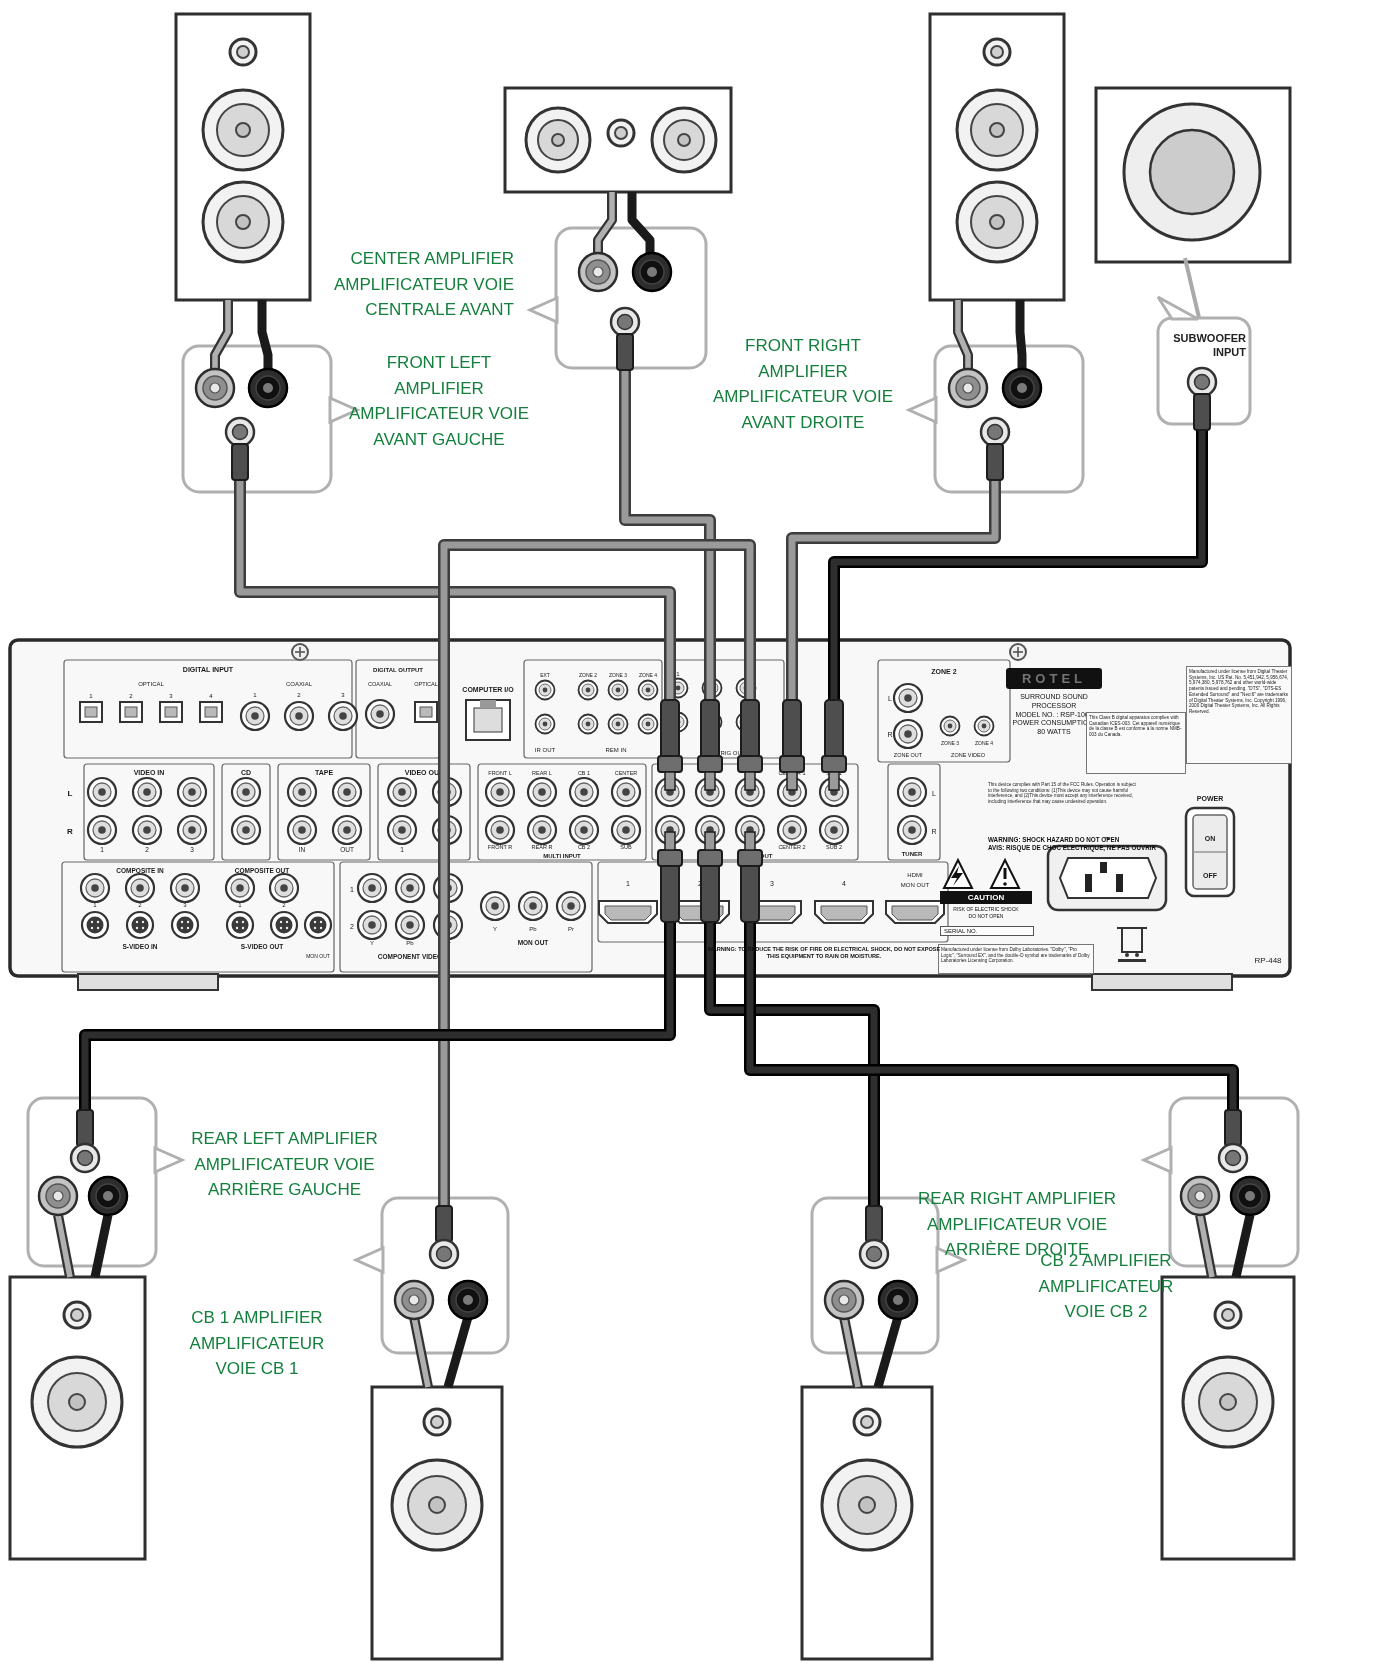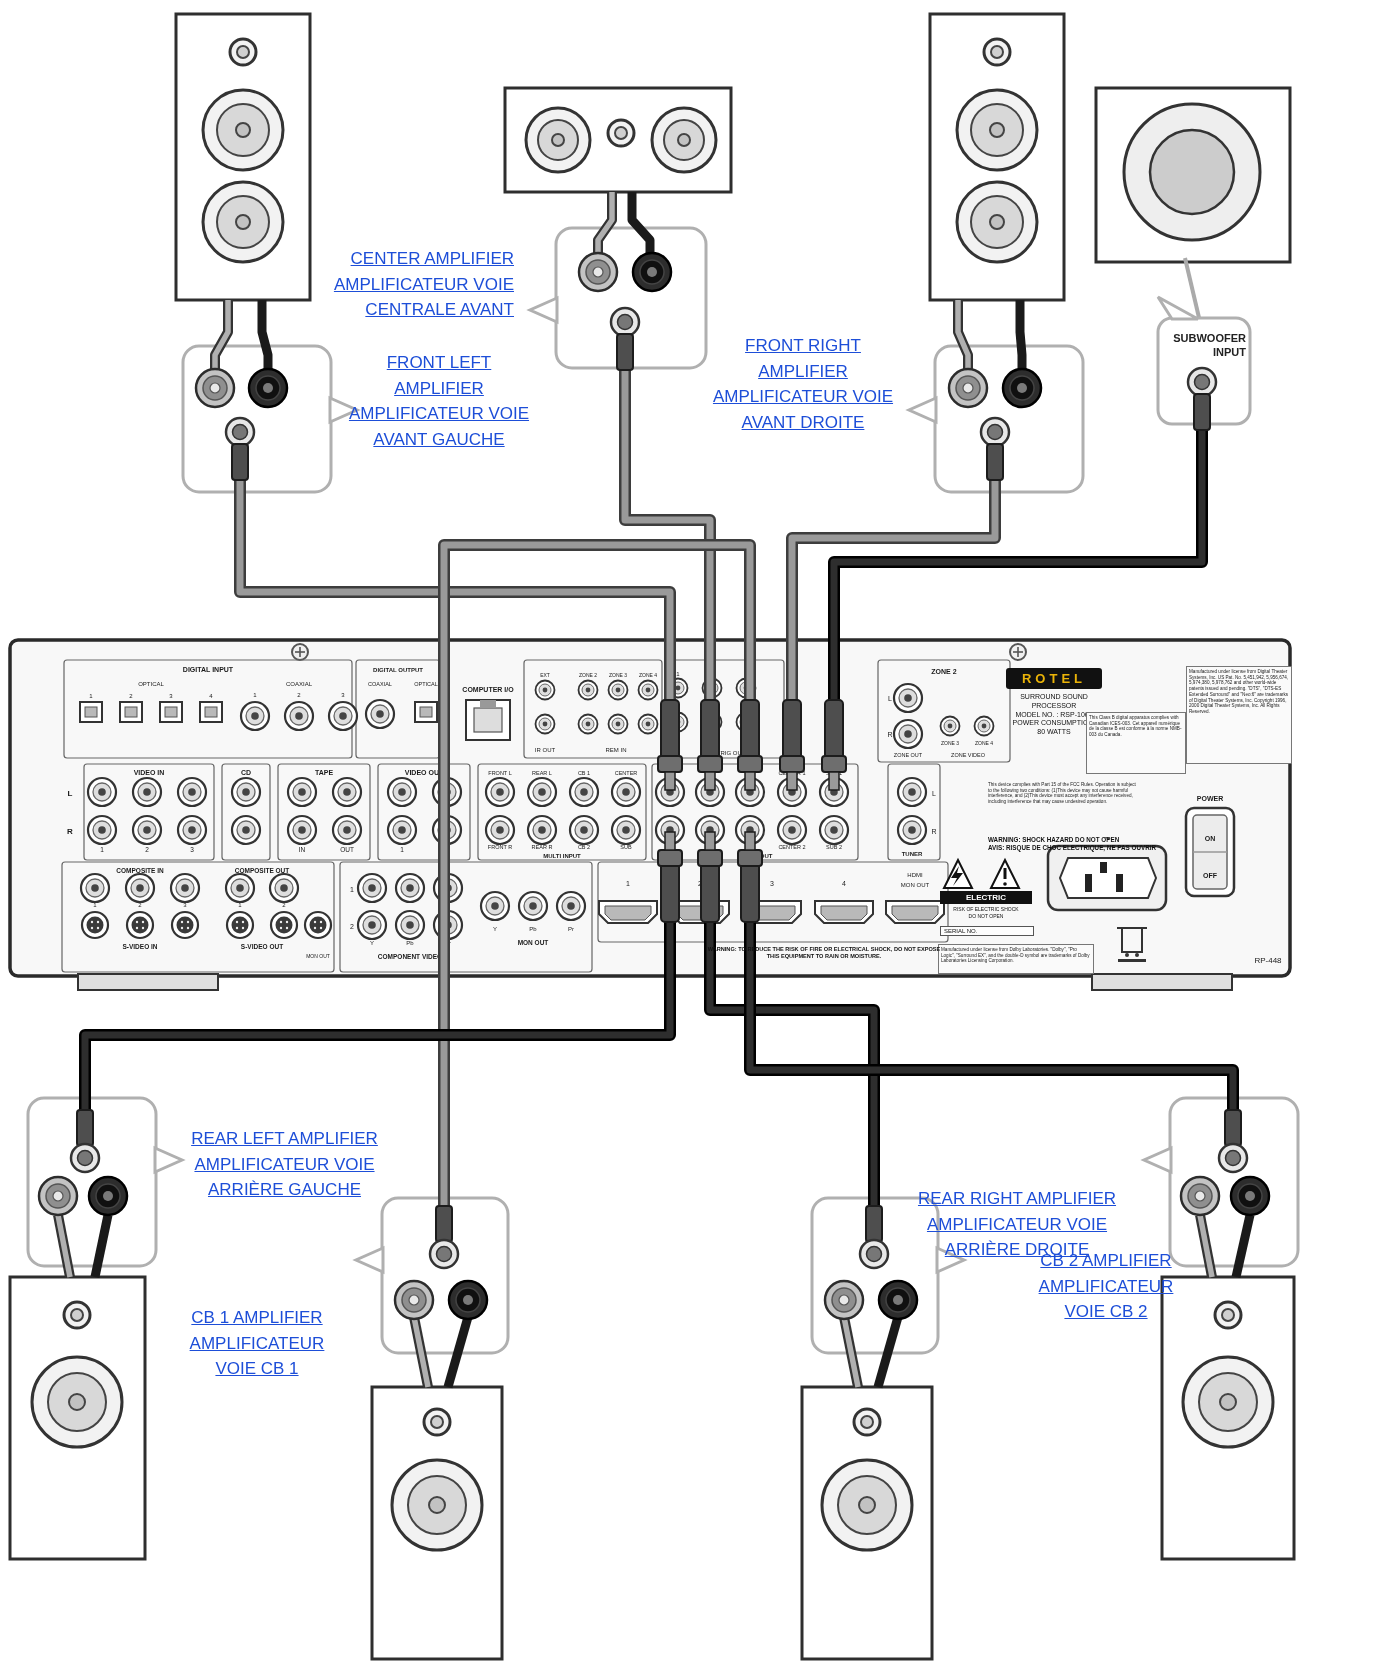--- a/index.html
+++ b/index.html
@@ -1,28 +1,28 @@
 <!DOCTYPE html>
 <html><head>
 <meta charset="utf-8">
 <style>
   html,body{margin:0;padding:0;background:#fff;}
   #stage{position:relative;width:1396px;height:1673px;background:#fff;
          font-family:"Liberation Sans",sans-serif;overflow:hidden;}
   #stage svg{position:absolute;left:0;top:0;}
-  .lbl{position:absolute;font-size:17px;color:#1d4ed8;line-height:1.5;
-       white-space:pre-line;text-decoration:underline;}
+  .lbl{position:absolute;font-size:17px;color:#15803d;line-height:1.5;
+       white-space:pre-line;}
   .lbl-sm{position:absolute;font-size:11px;font-weight:bold;color:#222;
        line-height:1.25;text-align:right;white-space:pre-line;}
   .fine{position:absolute;font-size:4.6px;line-height:1.25;color:#222;
        border:1px solid #777;padding:2px;background:#fafafa;overflow:hidden;}
   .fine-nb{position:absolute;font-size:4.6px;line-height:1.25;color:#222;}
   .warnline{position:absolute;font-size:6.3px;font-weight:bold;color:#111;
        white-space:pre-line;line-height:1.3;}
-  .badge{position:absolute;background:#111;color:#eab308;display:flex;
+  .badge{position:absolute;background:#111;color:#737373;display:flex;
        align-items:center;justify-content:center;font-weight:bold;
        font-size:13px;letter-spacing:4px;border-radius:3px;}
   .brandblock{position:absolute;font-size:7px;line-height:1.25;color:#111;
        text-align:center;white-space:pre-line;}
   .cautionbar{position:absolute;background:#111;color:#fff;font-size:8px;
        font-weight:bold;text-align:center;line-height:13px;}
   .cautionsub{position:absolute;font-size:5px;color:#111;text-align:center;
        white-space:pre-line;line-height:1.3;}
   .serial{position:absolute;font-size:6px;color:#111;border:1px solid #555;
        padding:1px 3px;background:#fdfdfd;}
@@ -587,20 +587,20 @@
 <div class="brandblock" style="left:1000px;top:693px;width:108px">SURROUND SOUND
 PROCESSOR
 MODEL NO. : RSP-1069
 POWER CONSUMPTION:
 80 WATTS</div>
 <div class="fine" style="left:1186px;top:666px;width:100px;height:92px">Manufactured under license from Digital Theater Systems, Inc. US Pat. No. 5,451,942, 5,956,674, 5,974,380, 5,978,762 and other world-wide patents issued and pending. "DTS", "DTS-ES Extended Surround" and "Neo:6" are trademarks of Digital Theater Systems, Inc. Copyright 1996, 2000 Digital Theater Systems, Inc. All Rights Reserved.</div>
 <div class="fine" style="left:1086px;top:712px;width:94px;height:56px">This Class B digital apparatus complies with Canadian ICES-003. Cet appareil numérique de la classe B est conforme à la norme NMB-003 du Canada.</div>
 <div class="fine-nb" style="left:988px;top:782px;width:150px">This device complies with Part 15 of the FCC Rules. Operation is subject to the following two conditions: (1)This device may not cause harmful interference, and (2)This device must accept any interference received, including interference that may cause undesired operation.</div>
 <div class="warnline" style="left:988px;top:836px;width:230px">WARNING: SHOCK HAZARD DO NOT OPEN
 AVIS: RISQUE DE CHOC ELECTRIQUE, NE PAS OUVRIR</div>
-<div class="cautionbar" style="left:940px;top:891px;width:92px;height:13px">ELECTRIC</div>
+<div class="cautionbar" style="left:940px;top:891px;width:92px;height:13px">CAUTION</div>
 <div class="cautionsub" style="left:940px;top:906px;width:92px">RISK OF ELECTRIC SHOCK
 DO NOT OPEN</div>
 <div class="serial" style="left:940px;top:926px;width:86px">SERIAL NO.</div>
 <div class="fine" style="left:938px;top:944px;width:150px;height:24px">Manufactured under license from Dolby Laboratories. "Dolby", "Pro Logic", "Surround EX", and the double-D symbol are trademarks of Dolby Laboratories Licensing Corporation.</div>
 <div class="moist" style="left:702px;top:946px;width:244px">WARNING: TO REDUCE THE RISK OF FIRE OR ELECTRICAL SHOCK, DO NOT EXPOSE THIS EQUIPMENT TO RAIN OR MOISTURE.</div>
 
 </div>
 
 </body></html>

